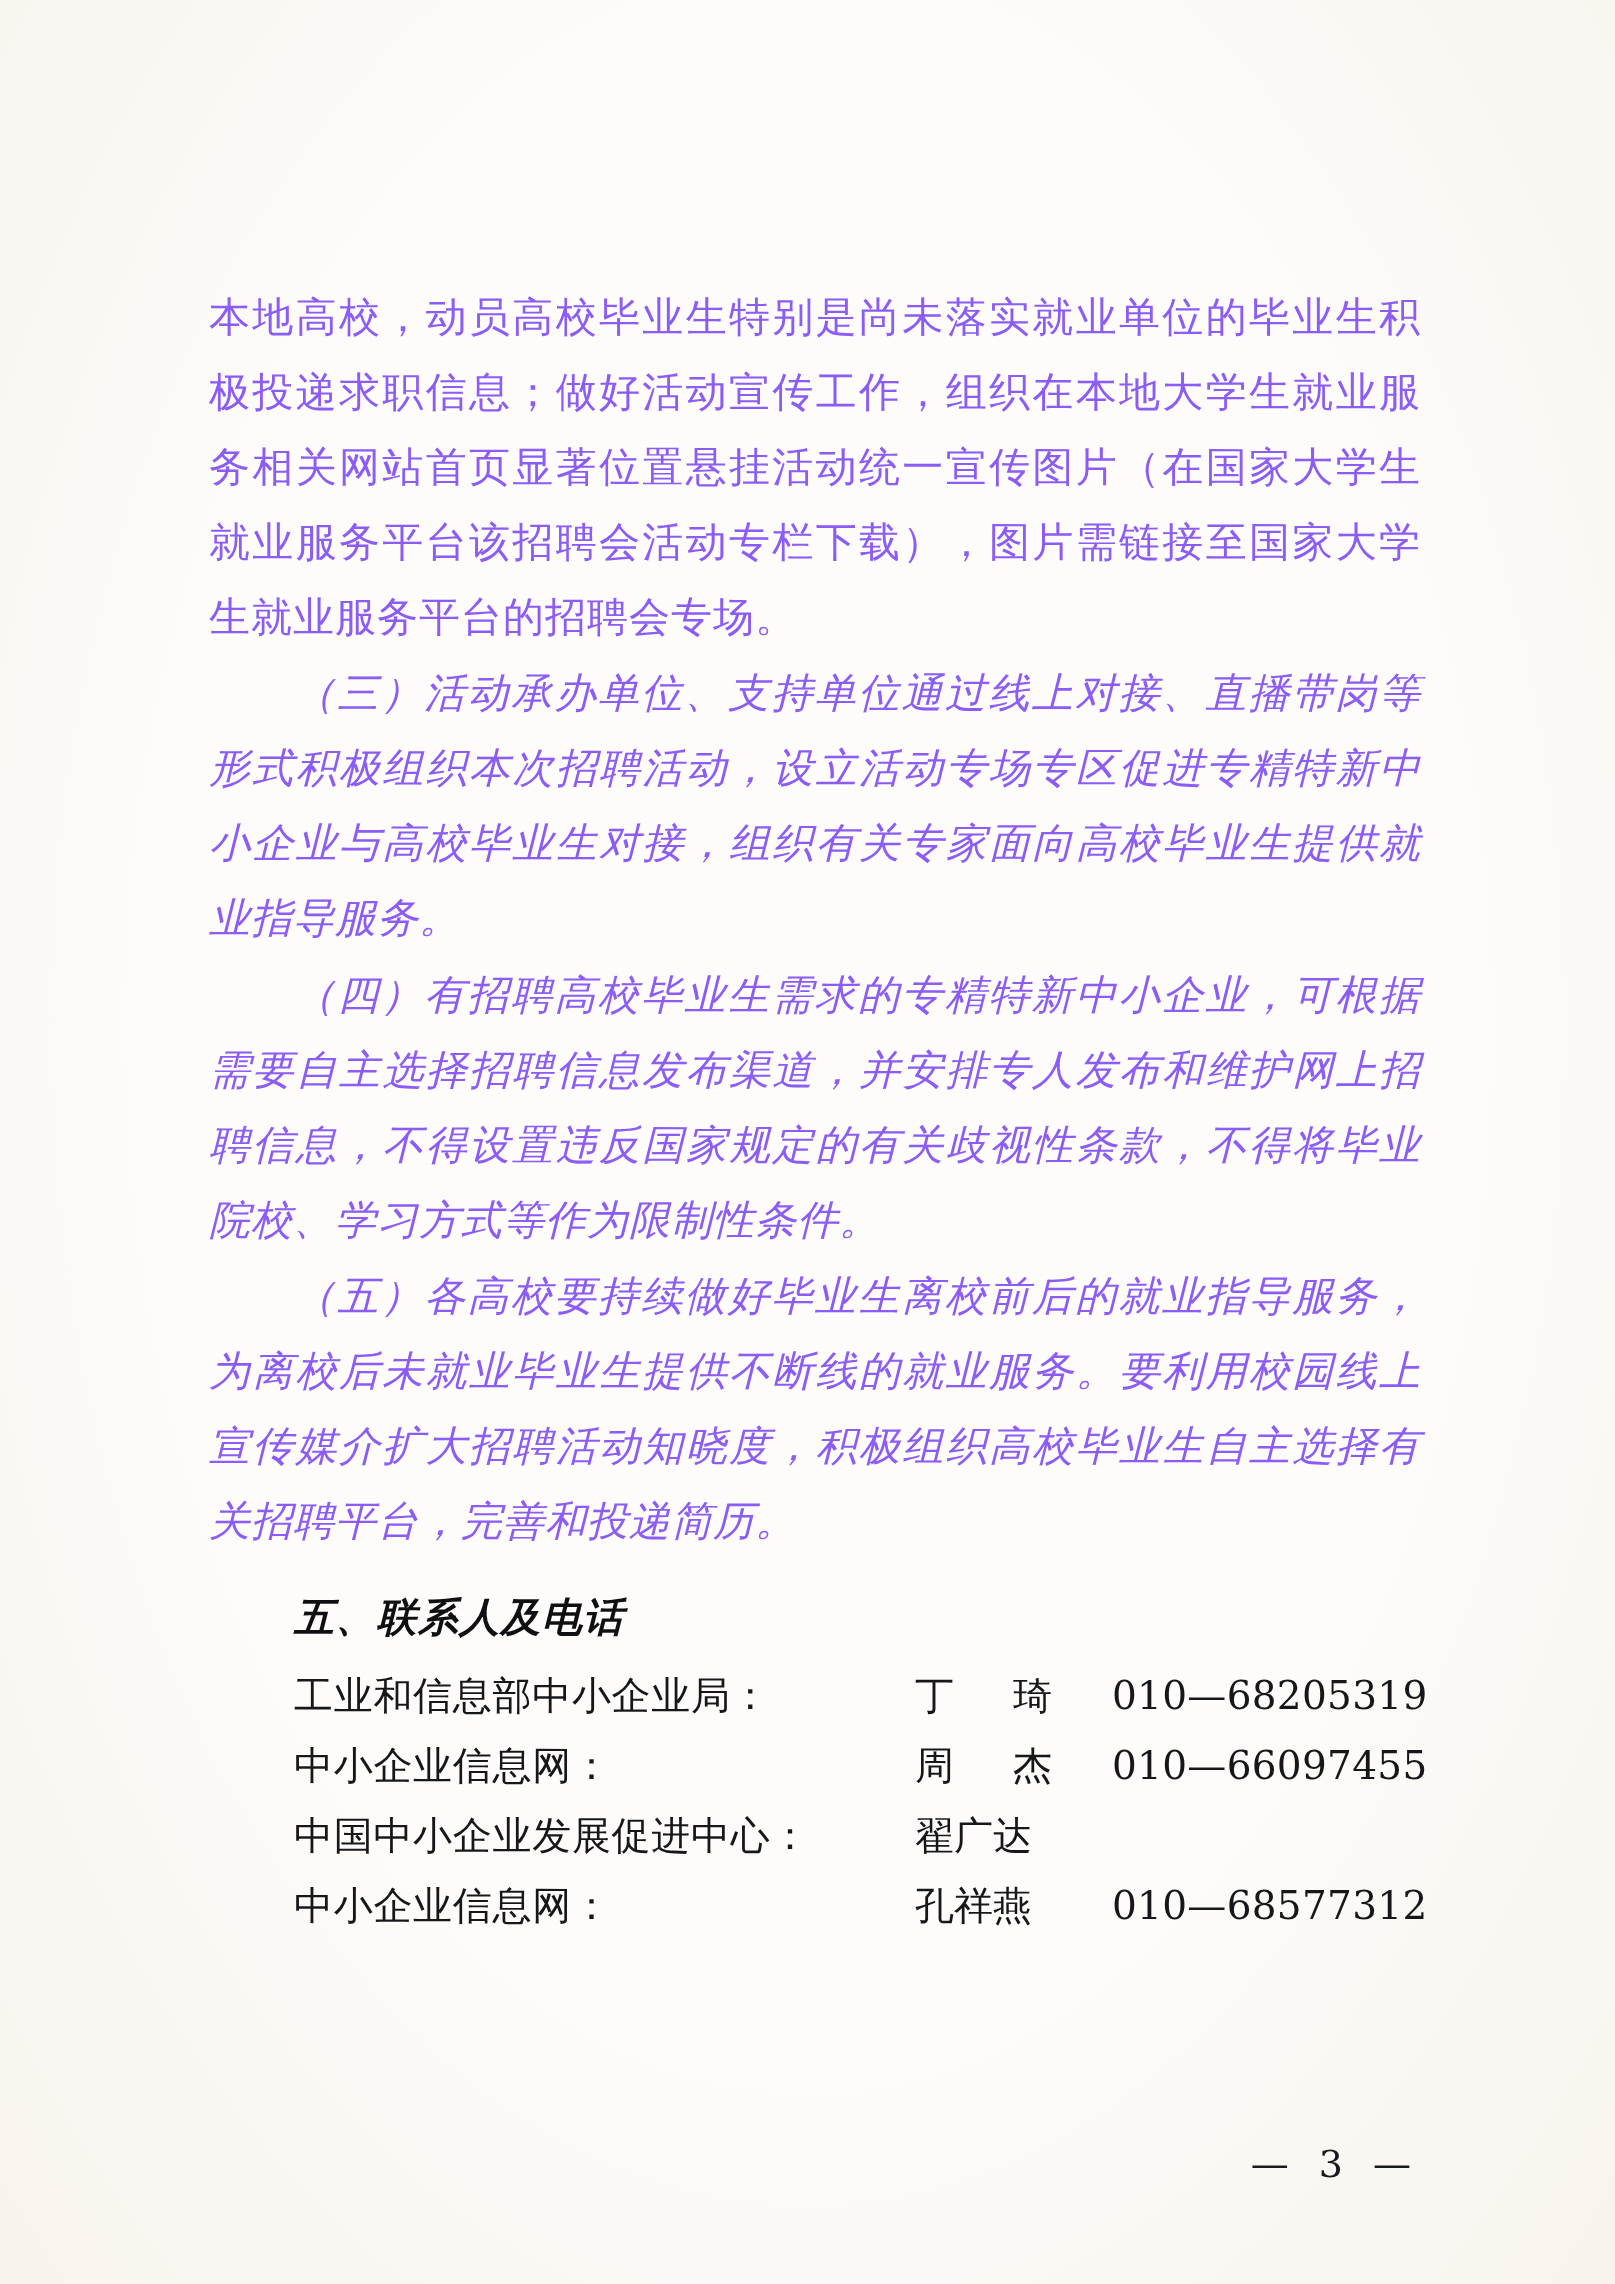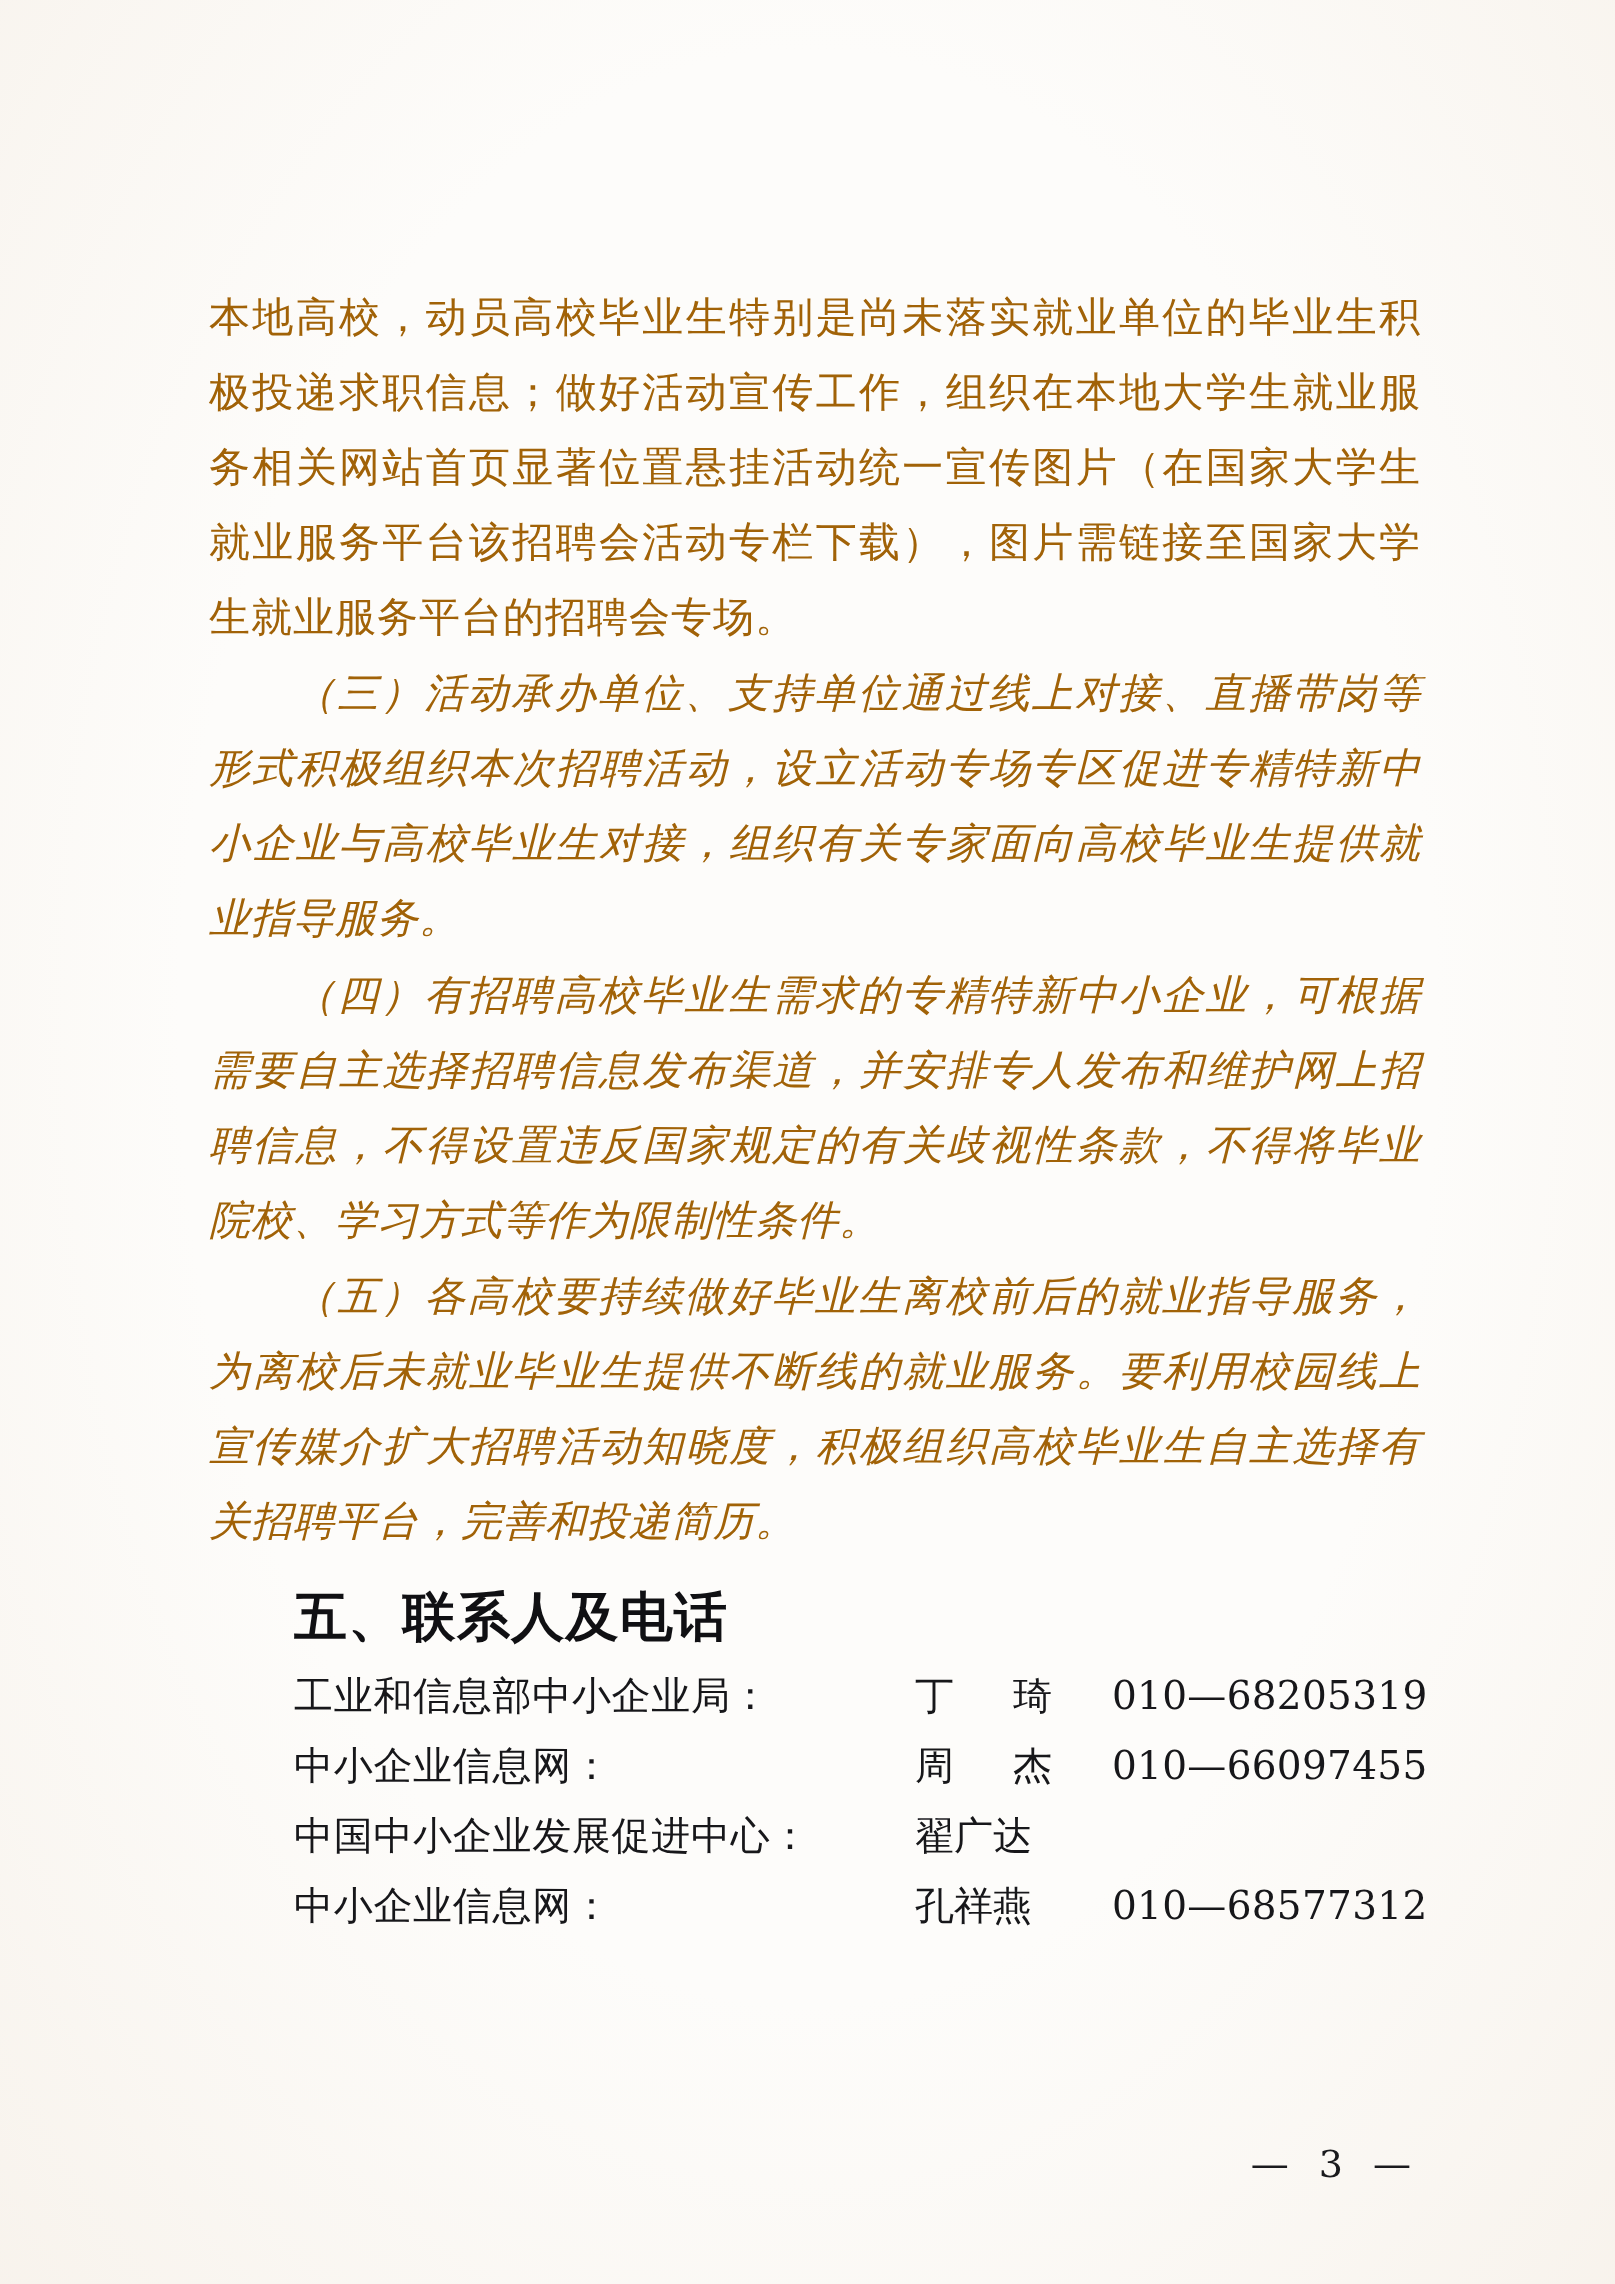--- a/index.html
+++ b/index.html
@@ -29,38 +29,39 @@
   .content {
     position: absolute;
     left: 209px;
     top: 280px;
     width: 1212px;
   }
   .para {
     font-size: 41px;
     line-height: 75px;
     letter-spacing: 1px;
-    color: #a16207;
+    color: #8b5cf6;
     text-align: justify;
     text-justify: inter-ideograph;
     margin: 0 0 1.3px 0;
     font-family: "DejaVu Serif", serif;
   }
   .indent {
     text-indent: 85px;
     font-style: italic;
   }
   .section-title {
-    font-size: 53px;
+    font-size: 40px;
     line-height: 77px;
     letter-spacing: 1.3px;
     font-weight: bold;
     color: #101013;
     margin: 19.6px 0 3.9px 0;
     text-indent: 85px;
+    font-style: italic;
   }
   .contacts {
     margin-top: 5.2px;
   }
   .contact-row {
     display: flex;
     align-items: baseline;
     font-size: 39px;
     line-height: 70px;
     letter-spacing: 0.7px;

